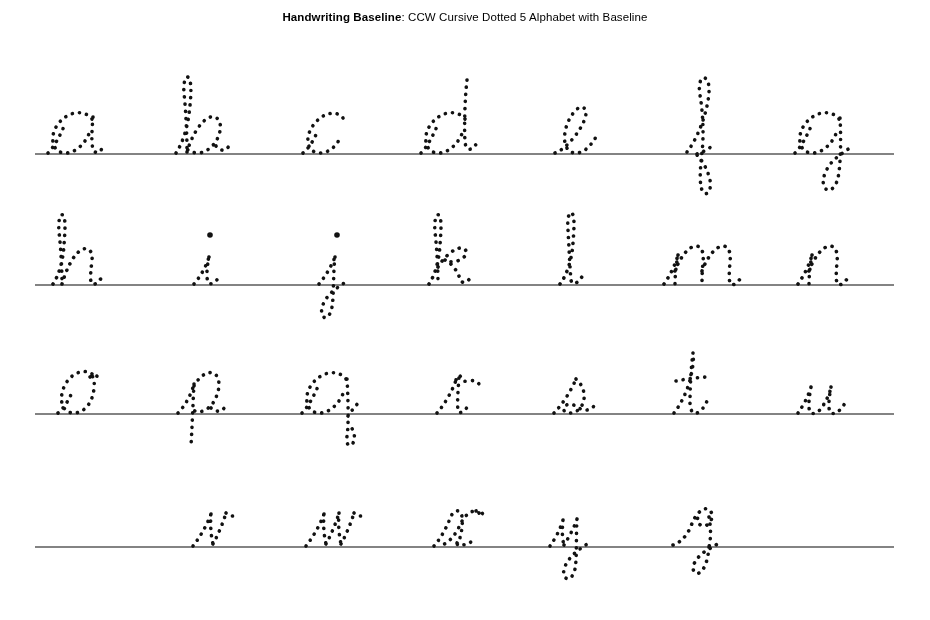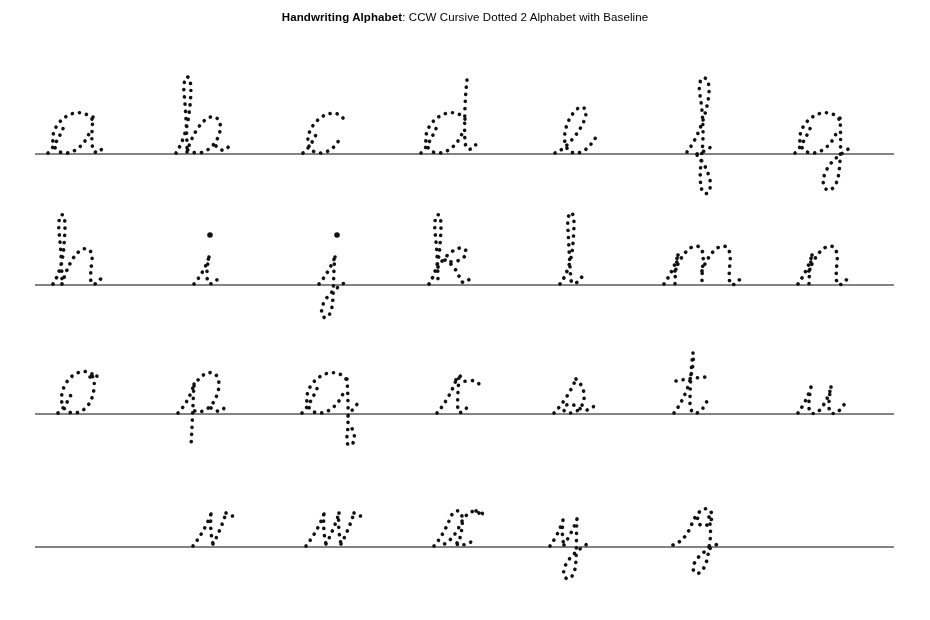--- a/index.html
+++ b/index.html
@@ -19,21 +19,21 @@
     letter-spacing:0.1px;
   }
   .title .bold{font-weight:bold;}
   svg.sheet{position:absolute;left:0;top:0;}
 </style>
 </head>
 <body>
 
 <div class="page">
   <div class="title">
-    <span class="bold">Handwriting Alphabet</span><span>: CCW Cursive Dotted 2 Alphabet with Baseline</span>
+    <span class="bold">Handwriting Baseline</span><span>: CCW Cursive Dotted 5 Alphabet with Baseline</span>
   </div>
   <svg class="sheet" id="sheet" width="930" height="620" viewBox="0 0 930 620">
       <line x1="35" x2="894" y1="154" y2="154" stroke="#5a5a5a" stroke-width="1.4"></line>
       <g transform="translate(46,154)">
         <path d="M2 -1 C8 -7 14 -18 19 -30 M46 -35 C38 -45 22 -43 12 -30 C3 -18 6 -2 18 -1 C29 0 41 -11 45 -26 M47 -37 C46 -25 45 -12 47 -5 C50 2 56 -2 58 -11" fill="none" stroke="#111111" stroke-width="3.6" stroke-linecap="round" stroke-dasharray="0.1 7.1"></path>
       </g>
       <g transform="translate(174,154)">
         <path d="M2 -1 C8 -10 13 -24 15 -40 C17 -56 18 -70 15 -76 C12 -80 9 -72 10 -61 C12 -42 13 -18 13 -2 M13 -2 C17 -16 25 -31 34 -36 C42 -40 48 -34 46 -23 C44 -12 35 -2 25 -1 C20 -1 16 -2 13 -5 M42 -8 C46 -3 51 -2 55 -8" fill="none" stroke="#111111" stroke-width="3.6" stroke-linecap="round" stroke-dasharray="0.1 7.1"></path>
       </g>
       <g transform="translate(301,154)">

